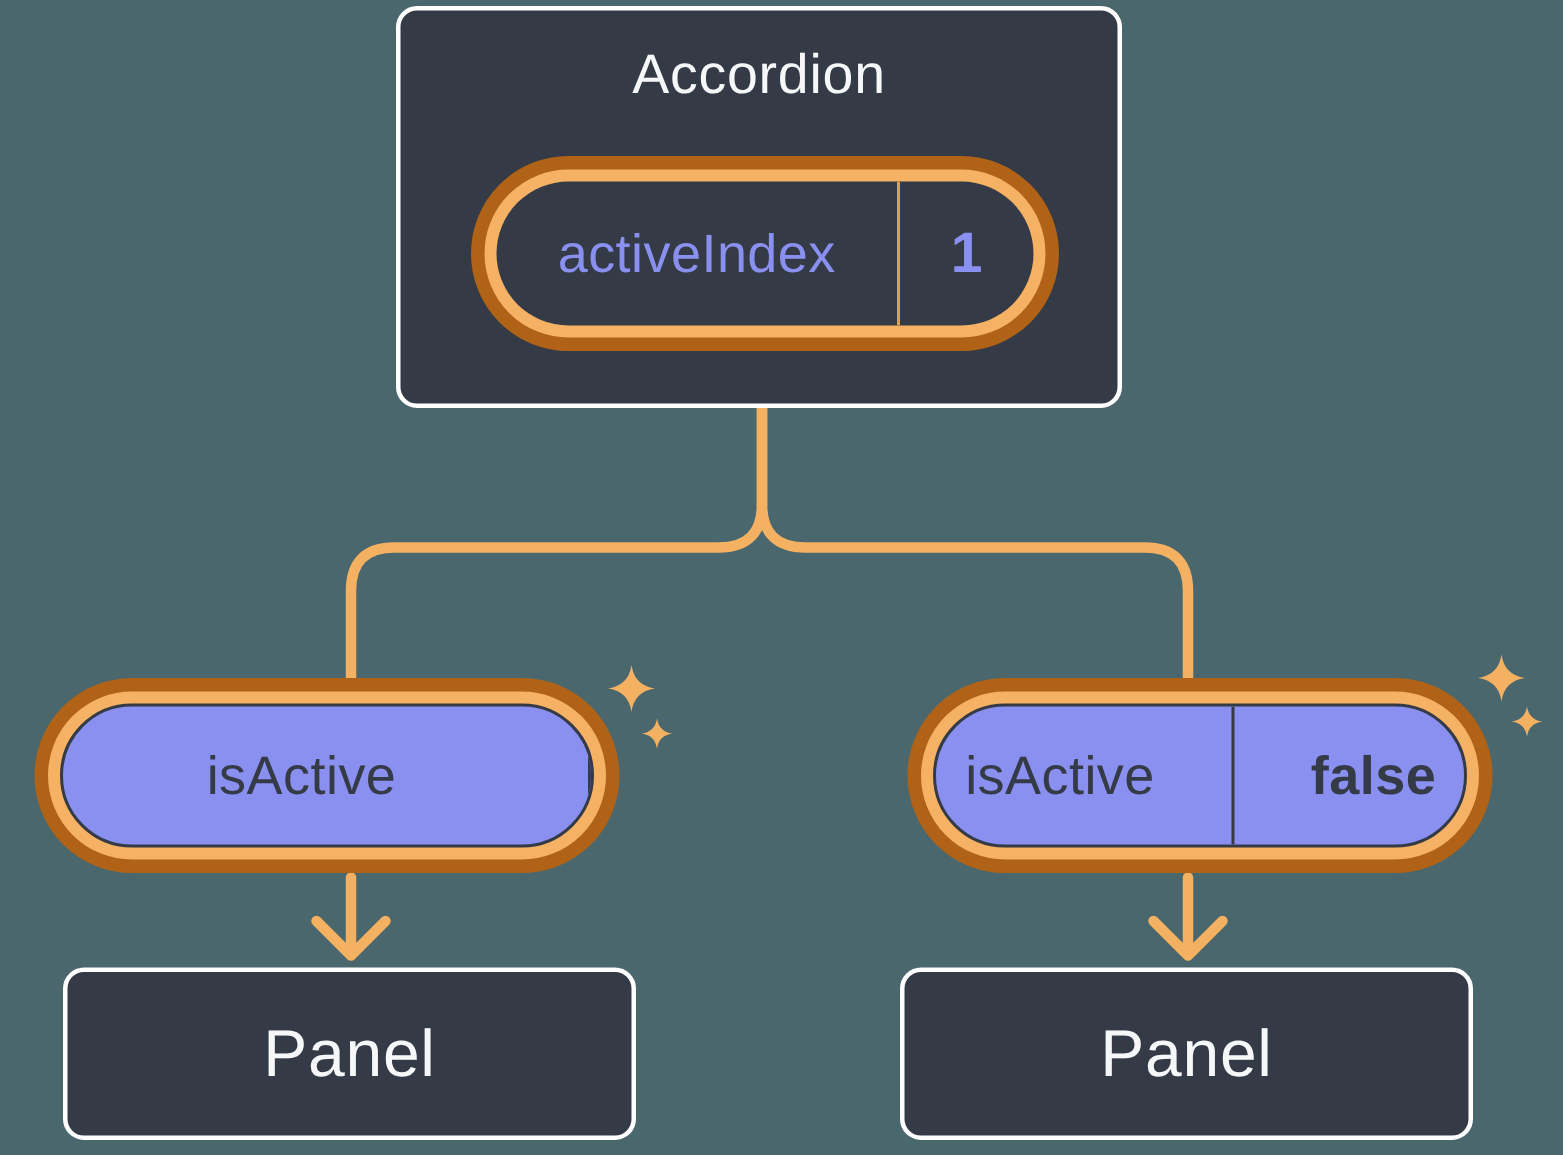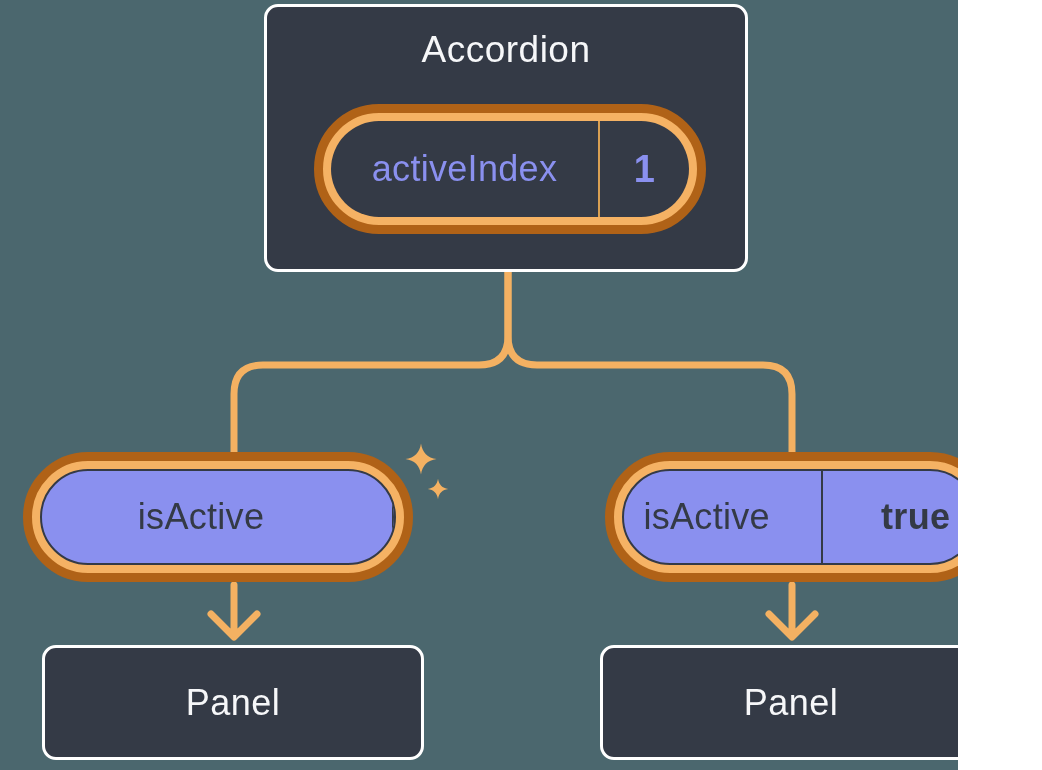--- a/index.html
+++ b/index.html
@@ -10,21 +10,21 @@
     --text-light:#f6f7f9;
     --text-dark:#343a46;
     --ring-outer:#b06217;
     --ring-inner:#f5b264;
     --connector:#f4b162;
     --divider-gold:#d9a053;
   }
   html,body{margin:0;padding:0;}
   .canvas{
     position:relative;
-    width:958px;height:770px;
+    width:1042px;height:770px;
     background:var(--background);
     overflow:hidden;
     font-family:"Liberation Sans","DejaVu Sans",sans-serif;
   }
   .connector-layer{
     position:absolute;left:0;top:0;width:1042px;height:770px;
     z-index:1;pointer-events:none;
   }
   .connector-layer path.line{
     fill:none;stroke:var(--connector);stroke-width:7;
@@ -44,21 +44,21 @@
   .accordion-title{
     position:absolute;left:0;top:22px;width:100%;
     text-align:center;
     color:var(--text-light);
     font-size:37px;font-weight:500;letter-spacing:.5px;
   }
   .panel-box{
     width:382px;height:115px;top:645px;
     display:flex;align-items:center;justify-content:center;
     color:var(--text-light);
-    font-size:36px;font-weight:400;letter-spacing:.5px;
+    font-size:44px;font-weight:400;letter-spacing:.5px;
   }
   .panel-left{left:42px;}
   .panel-right{left:600px;}
 
   .state-pill{
     position:absolute;
     box-sizing:border-box;
     border-radius:999px;
     background:var(--ring-inner);
     border:9px solid var(--ring-outer);
@@ -143,21 +143,21 @@
     <div class="pill-content purple">
       <div class="pill-cell pill-label">isActive</div>
       <div class="pill-divider"></div>
     </div>
   </div>
 
   <div class="state-pill pill-child pill-child-right">
     <div class="pill-content purple">
       <div class="pill-cell pill-label">isActive</div>
       <div class="pill-divider"></div>
-      <div class="pill-cell pill-value">true</div>
+      <div class="pill-cell pill-value">false</div>
     </div>
   </div>
 
   <div class="node-box panel-box panel-left">Panel</div>
 
   <div class="node-box panel-box panel-right">Panel</div>
 
 </div>
 
 </body></html>

